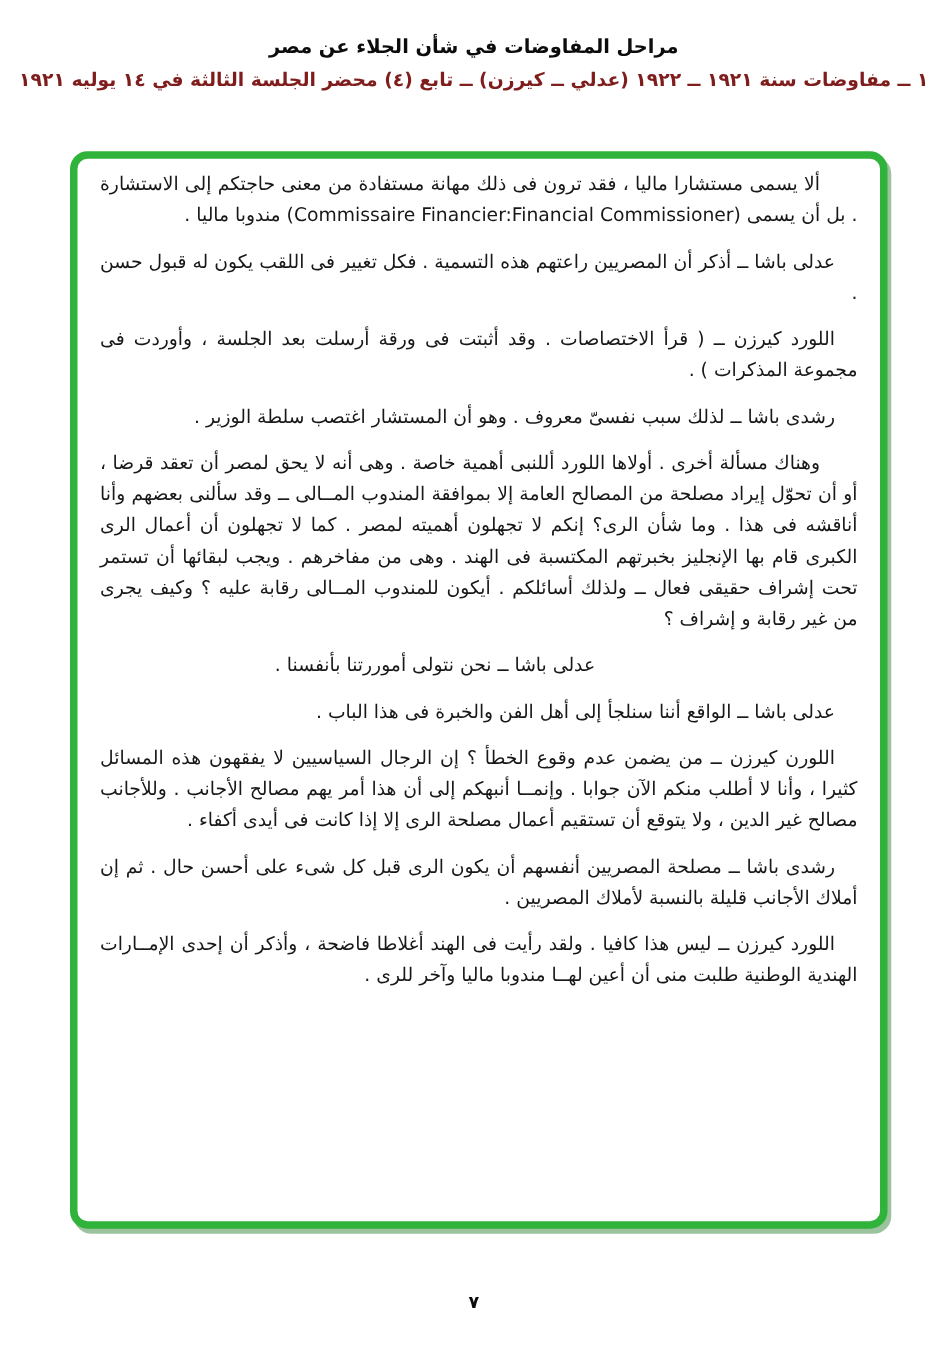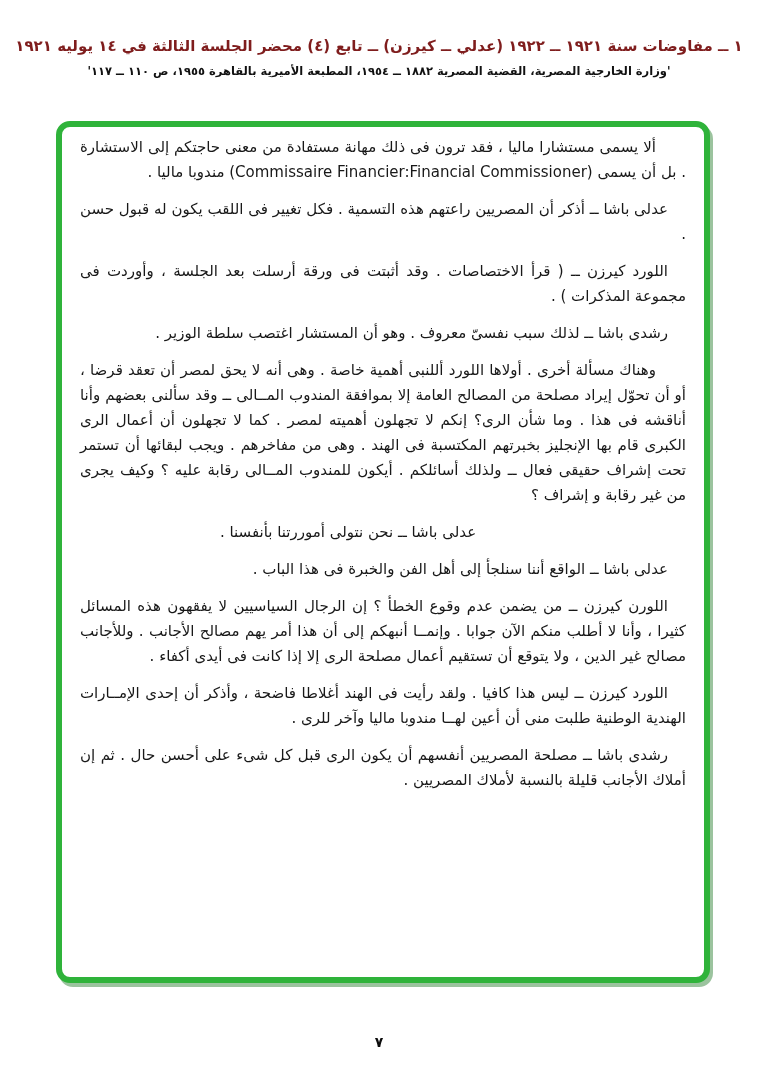--- a/index.html
+++ b/index.html
@@ -37,30 +37,30 @@
   .content-box p.short{text-indent:70px;text-align:center;}
   .page-number{
     position:absolute;bottom:28px;left:0;right:0;text-align:center;
     font-size:14px;font-weight:bold;color:#0c0c0c;direction:rtl;
   }
 </style>
 </head>
 <body>
 
 <div class="header">
+  <div class="title">مراحل المفاوضات في شأن الجلاء عن مصر</div>
   <div class="subtitle">١ ــ مفاوضات سنة ١٩٢١ ــ ١٩٢٢ (عدلي ــ كيرزن) ــ تابع (٤) محضر الجلسة الثالثة في ١٤ يوليه ١٩٢١</div>
-  <div class="source">'وزارة الخارجية المصرية، القضية المصرية ١٨٨٢ ــ ١٩٥٤، المطبعة الأميرية بالقاهرة ١٩٥٥، ص ١١٠ ــ ١١٧'</div>
 </div>
 
 <div class="content-box">
   <p class="indent">ألا يسمى مستشارا ماليا ، فقد ترون فى ذلك مهانة مستفادة من معنى حاجتكم إلى الاستشارة . بل أن يسمى (Commissaire Financier:Financial Commissioner) مندوبا ماليا .</p>
   <p class="speaker">عدلى باشا ــ أذكر أن المصريين راعتهم هذه التسمية . فكل تغيير فى اللقب يكون له قبول حسن .</p>
   <p class="speaker">اللورد كيرزن ــ ( قرأ الاختصاصات . وقد أثبتت فى ورقة أرسلت بعد الجلسة ، وأوردت فى مجموعة المذكرات ) .</p>
   <p class="speaker">رشدى باشا ــ لذلك سبب نفسىّ معروف . وهو أن المستشار اغتصب سلطة الوزير .</p>
   <p class="indent">وهناك مسألة أخرى . أولاها اللورد أللنبى أهمية خاصة . وهى أنه لا يحق لمصر أن تعقد قرضا ، أو أن تحوّل إيراد مصلحة من المصالح العامة إلا بموافقة المندوب المــالى ــ وقد سألنى بعضهم وأنا أناقشه فى هذا . وما شأن الرى؟ إنكم لا تجهلون أهميته لمصر . كما لا تجهلون أن أعمال الرى الكبرى قام بها الإنجليز بخبرتهم المكتسبة فى الهند . وهى من مفاخرهم . ويجب لبقائها أن تستمر تحت إشراف حقيقى فعال ــ ولذلك أسائلكم . أيكون للمندوب المــالى رقابة عليه ؟ وكيف يجرى من غير رقابة و إشراف ؟</p>
   <p class="short">عدلى باشا ــ نحن نتولى أموررتنا بأنفسنا .</p>
   <p class="speaker">عدلى باشا ــ الواقع أننا سنلجأ إلى أهل الفن والخبرة فى هذا الباب .</p>
   <p class="speaker">اللورن كيرزن ــ من يضمن عدم وقوع الخطأ ؟ إن الرجال السياسيين لا يفقهون هذه المسائل كثيرا ، وأنا لا أطلب منكم الآن جوابا . وإنمــا أنبهكم إلى أن هذا أمر يهم مصالح الأجانب . وللأجانب مصالح غير الدين ، ولا يتوقع أن تستقيم أعمال مصلحة الرى إلا إذا كانت فى أيدى أكفاء .</p>
+  <p class="speaker">رشدى باشا ــ مصلحة المصريين أنفسهم أن يكون الرى قبل كل شىء على أحسن حال . ثم إن أملاك الأجانب قليلة بالنسبة لأملاك المصريين .</p>
   <p class="speaker">اللورد كيرزن ــ ليس هذا كافيا . ولقد رأيت فى الهند أغلاطا فاضحة ، وأذكر أن إحدى الإمــارات الهندية الوطنية طلبت منى أن أعين لهــا مندوبا ماليا وآخر للرى .</p>
-  <p class="speaker">رشدى باشا ــ مصلحة المصريين أنفسهم أن يكون الرى قبل كل شىء على أحسن حال . ثم إن أملاك الأجانب قليلة بالنسبة لأملاك المصريين .</p>
 </div>
 
 <div class="page-number">٧</div>
 
 </body></html>

